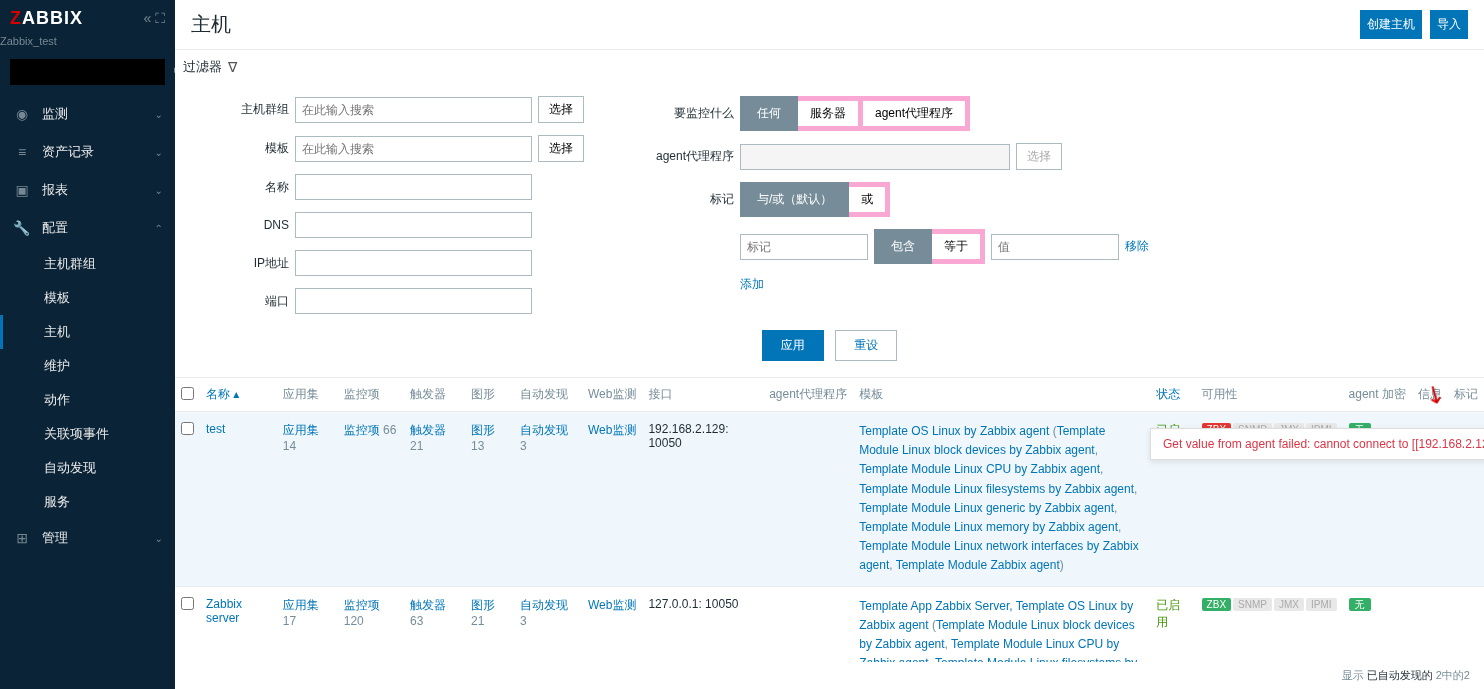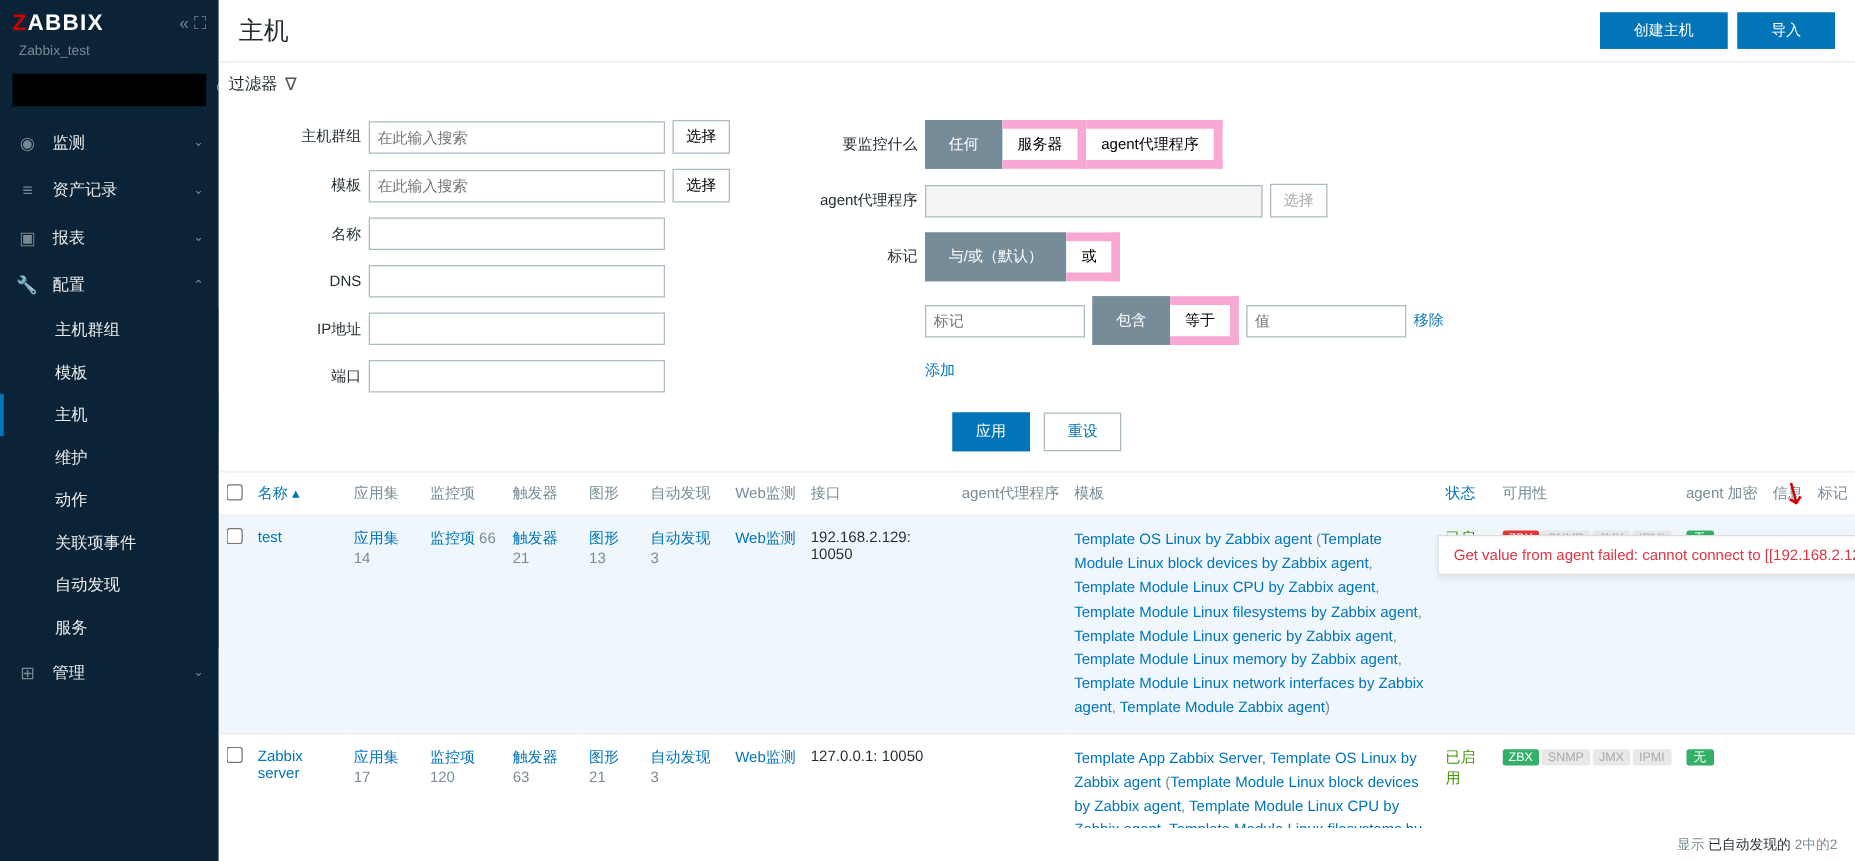--- a/index.html
+++ b/index.html
@@ -8,59 +8,59 @@
     .app { display: flex; width: 1484px; height: 689px; }
     
     
     .sidebar { width: 175px; background: #0a2336; color: #ebebeb; display: flex; flex-direction: column; position: relative; }
     .logo-row { display: flex; align-items: center; padding: 8px 10px 4px; gap: 6px; }
     .logo { font-size: 18px; font-weight: bold; letter-spacing: 1px; }
     .logo .z { color: #d40000; }
     .logo-rest { color: #fff; }
     .collapse-icons { margin-left: auto; display: flex; gap: 4px; color: #768893; cursor: pointer; }
     .collapse-icons span { font-size: 14px; }
-    .server-name { padding: 2px 15px 8px; color: #768893; font-size: 11px; }
+    .server-name { padding: 2px 0 8px; color: #768893; font-size: 11px; }
     .search-box { margin: 4px 10px 10px; background: #000; display: flex; align-items: center; height: 26px; padding: 0 8px; }
     .search-box input { flex: 1; background: transparent; border: none; outline: none; color: #fff; font-size: 12px; }
     .search-icon { color: #768893; font-size: 13px; }
     
     .nav { list-style: none; }
     .nav-item { display: flex; align-items: center; padding: 10px 12px; cursor: pointer; color: #ebebeb; }
     .nav-icon { width: 20px; margin-right: 10px; color: #768893; font-size: 14px; text-align: center; }
     .nav-label { flex: 1; font-size: 13px; }
     .nav-chevron { color: #768893; font-size: 10px; }
     
     .subnav { list-style: none; background: #0a2336; }
     .subnav-item { padding: 8px 12px 8px 44px; cursor: pointer; color: #ebebeb; font-size: 13px; }
     .subnav-item.active { border-left: 3px solid #0275b8; padding-left: 41px; background: #0a2336; }
     
     
     .main { flex: 1; background: #fff; display: flex; flex-direction: column; overflow: hidden; position: relative; }
     .header { display: flex; align-items: center; padding: 10px 16px; border-bottom: 1px solid #ebebeb; }
     .page-title { font-size: 20px; font-weight: normal; color: #1f2c33; }
     .header-actions { margin-left: auto; display: flex; gap: 8px; }
-    .btn-primary { background: #0275b8; color: #fff; border: 1px solid #0275b8; padding: 5px 26px; cursor: pointer; font-size: 12px; }
+    .btn-primary { background: #0275b8; color: #fff; border: 1px solid #0275b8; padding: 5px 6px; cursor: pointer; font-size: 12px; }
     
     .filter-toggle { display: flex; justify-content: flex-start; padding: 4px 14px 0 0; }
     .filter-toggle-inner { display: flex; align-items: center; gap: 6px; padding: 4px 8px; cursor: pointer; font-size: 13px; }
     .funnel-icon { font-size: 14px; color: #555; }
     
     .filter-area { padding: 16px 24px; border-bottom: 1px solid #ebebeb; }
     .filter-cols { display: flex; gap: 60px; }
     .filter-col { display: flex; flex-direction: column; gap: 12px; }
     .filter-row { display: flex; align-items: center; gap: 6px; }
     .filter-label { width: 90px; text-align: right; color: #1f2c33; font-size: 12px; }
     .filter-input { width: 237px; height: 26px; border: 1px solid #acbbc2; padding: 0 6px; font-size: 12px; }
     .filter-input.narrow { width: 128px; }
     .filter-input.wide { width: 280px; }
     .btn-select { background: #fff; border: 1px solid #acbbc2; padding: 4px 10px; cursor: pointer; font-size: 12px; }
     .btn-select.disabled { color: #aaa; }
     
     .btn-group { display: flex; }
-    .btn-toggle { background: #fff; border: 7px solid #f9a8d4; padding: 4px 12px; cursor: pointer; font-size: 12px; }
+    .btn-toggle { background: #fff; border: 5px solid #f9a8d4; padding: 4px 12px; cursor: pointer; font-size: 12px; }
     .btn-toggle:not(:first-child) { border-left: none; }
     .btn-toggle.active { background: #768d99; color: #fff; border-color: #768d99; }
     
     .link-action { color: #0275b8; cursor: pointer; font-size: 12px; }
     
     .filter-buttons { text-align: center; margin-top: 16px; }
     .btn-apply { background: #0275b8; color: #fff; border: 1px solid #0275b8; padding: 6px 18px; cursor: pointer; font-size: 12px; margin-right: 8px; }
     .btn-reset { background: #fff; border: 1px solid #acbbc2; padding: 6px 18px; cursor: pointer; font-size: 12px; color: #0275b8; }
     
     

